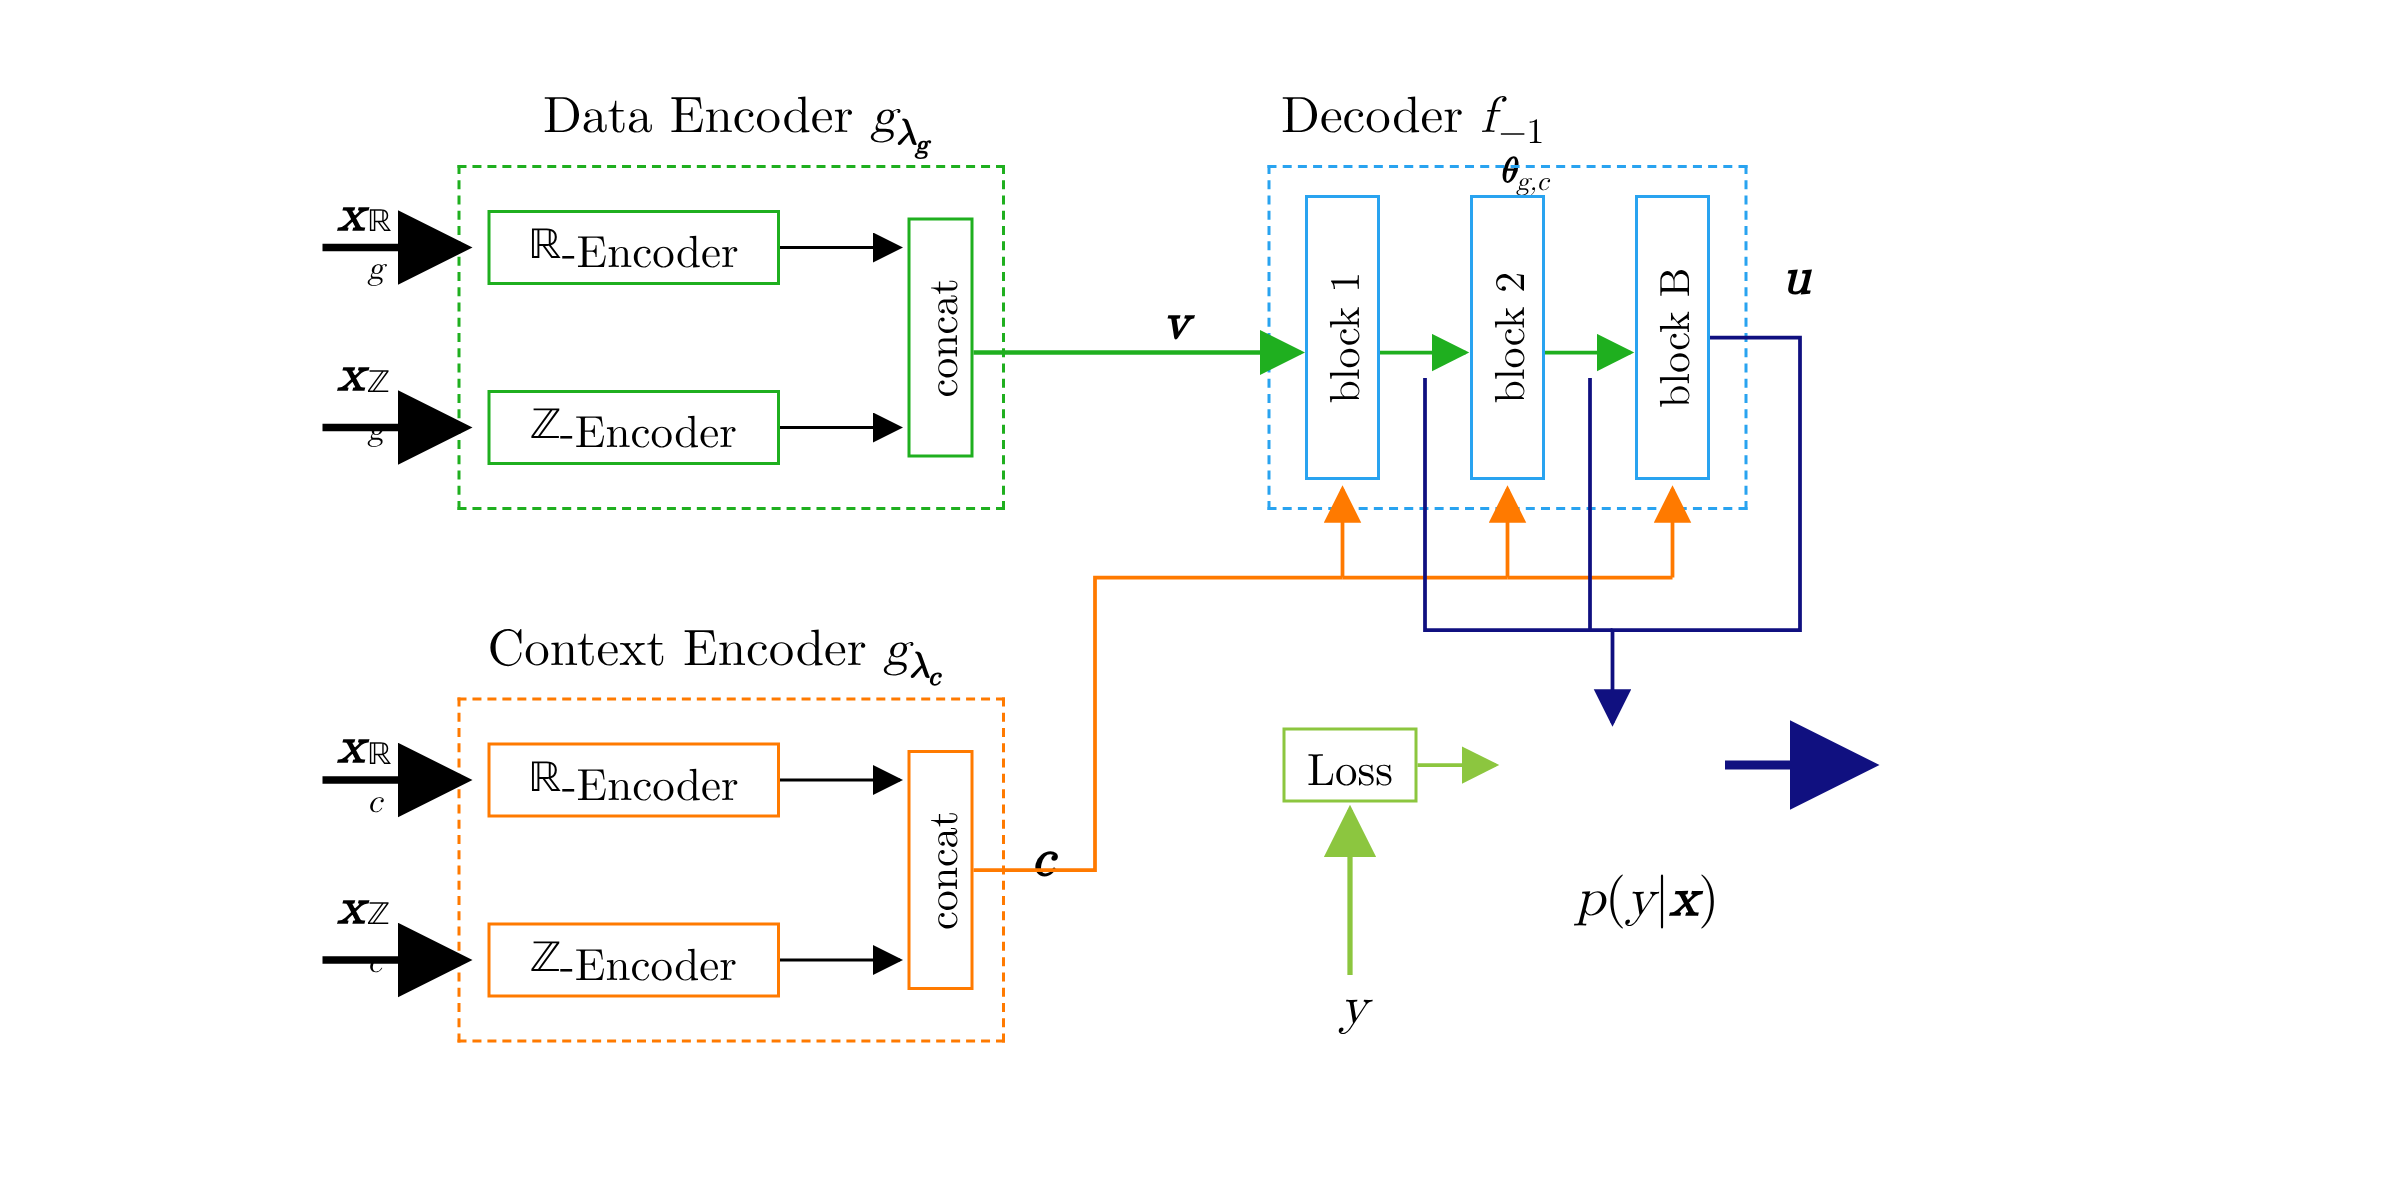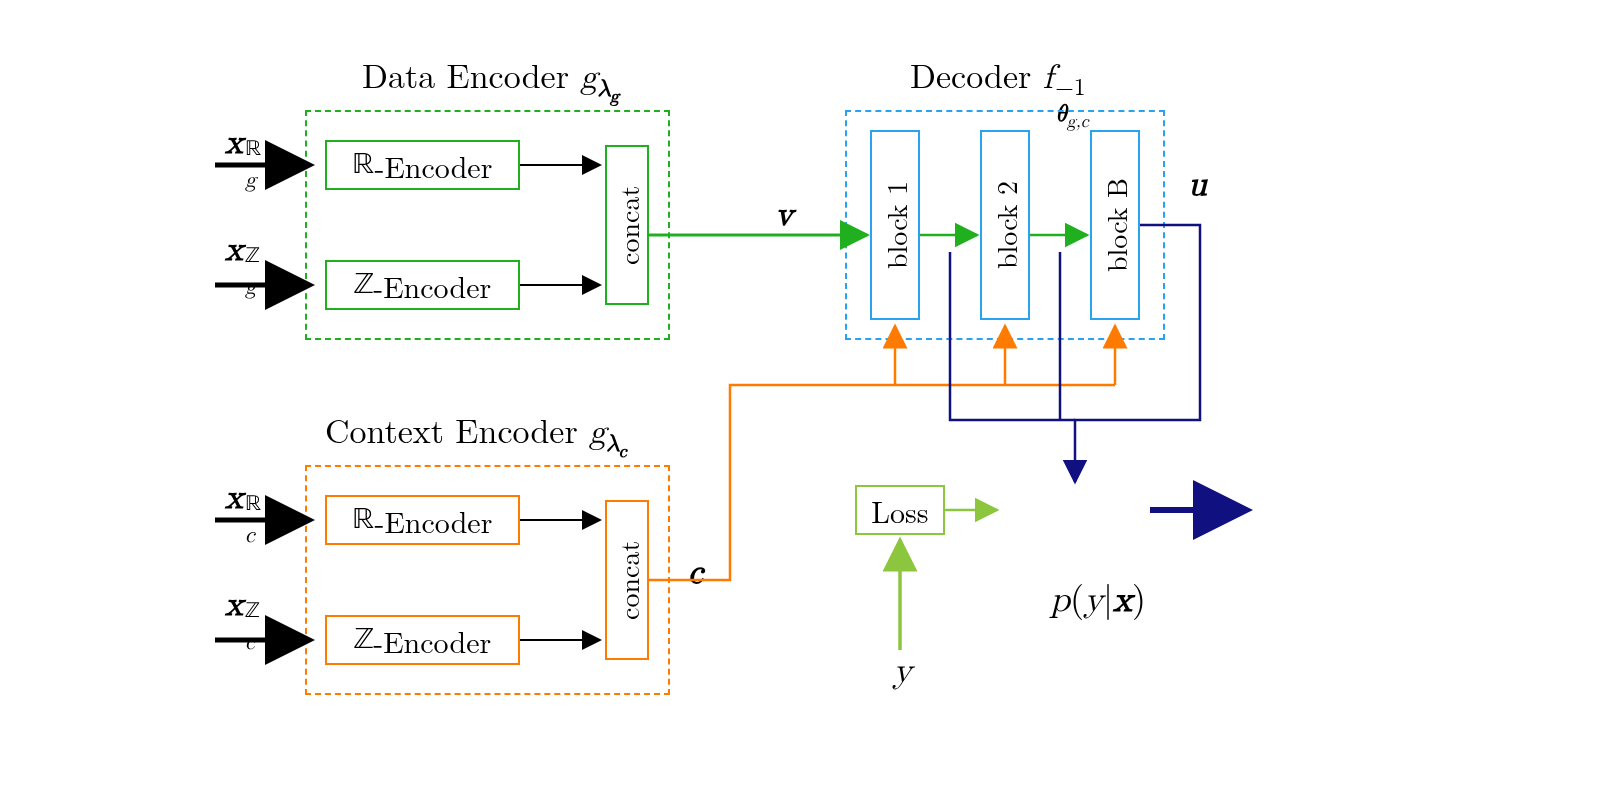--- a/index.html
+++ b/index.html
@@ -65,21 +65,21 @@
 <div class="canvas">
 
   <div class="label" style="left:362px; top:50px; font-size:34px;">
     <span>Data Encoder </span><span class="math-italic">g</span><sub class="math-bold-italic" style="font-size:0.7em;">λ<sub style="font-size:0.75em;">g</sub></sub>
   </div>
 
   <div class="label" style="left:325px; top:405px; font-size:34px;">
     <span>Context Encoder </span><span class="math-italic">g</span><sub class="math-bold-italic" style="font-size:0.7em;text-align:center;">λ<sub style="font-size:0.75em;">c</sub></sub>
   </div>
 
-  <div class="label" style="left:910px; top:50px; font-size:34px;">
+  <div class="label" style="left:854px; top:50px; font-size:34px;">
     <span>Decoder </span><span class="math-italic">f</span><span style="position:relative; display:inline-block; width:0;"><span style="position:absolute; left:2px; top:-20px; font-size:0.7em;">−1</span><span class="math-bold-italic" style="position:absolute; left:2px; top:12px; font-size:0.7em;">θ<sub style="font-size:0.75em;"><span class="math-italic" style="font-weight:normal;">g,c</span></sub></span></span>
   </div>
 
   <div class="label" style="left:225px; top:115px; font-size:34px;">
     <span class="math-bold-italic">x</span><span style="position:relative;display:inline-block;width:0;"><span class="blackboard" style="position:absolute;left:2px;top:-18px;font-size:0.65em;">ℝ</span><span class="math-italic" style="position:absolute;left:2px;top:14px;font-size:0.65em;">g</span></span>
   </div>
   <div class="label" style="left:225px; top:222px; font-size:34px;">
     <span class="math-bold-italic">x</span><span style="position:relative;display:inline-block;width:0;"><span class="blackboard" style="position:absolute;left:2px;top:-18px;font-size:0.65em;">ℤ</span><span class="math-italic" style="position:absolute;left:2px;top:14px;font-size:0.65em;">g</span></span>
   </div>
 

